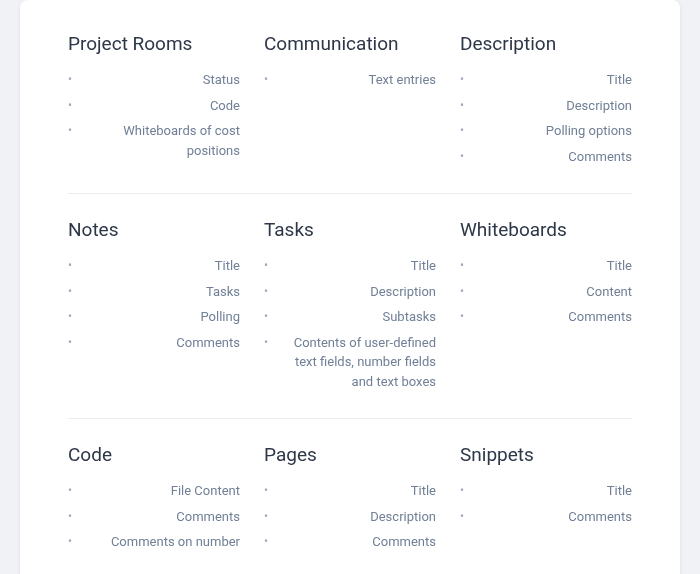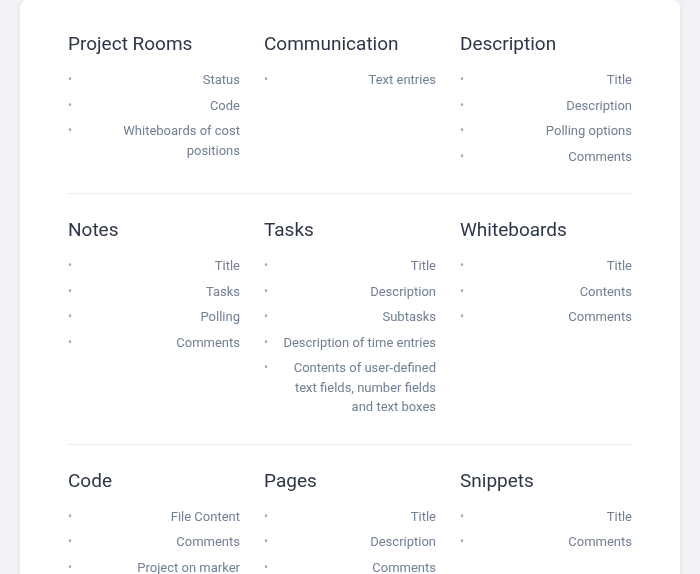--- a/index.html
+++ b/index.html
@@ -96,39 +96,38 @@
           <li>Polling</li>
           <li>Comments</li>
         </ul>
       </div>
       <div class="section">
         <div class="section-title">Tasks</div>
         <ul class="section-list">
           <li>Title</li>
           <li>Description</li>
           <li>Subtasks</li>
-          <li>Description of time entries</li>
           <li>Contents of user-defined text fields, number fields and text boxes</li>
         </ul>
       </div>
       <div class="section">
         <div class="section-title">Whiteboards</div>
         <ul class="section-list">
           <li>Title</li>
-          <li>Contents</li>
+          <li>Content</li>
           <li>Comments</li>
         </ul>
       </div>
       <div class="divider-row"></div>
       <div class="section">
         <div class="section-title">Code</div>
         <ul class="section-list">
           <li>File Content</li>
           <li>Comments</li>
-          <li>Project on marker</li>
+          <li>Comments on number</li>
         </ul>
       </div>
       <div class="section">
         <div class="section-title">Pages</div>
         <ul class="section-list">
           <li>Title</li>
           <li>Description</li>
           <li>Comments</li>
         </ul>
       </div>

